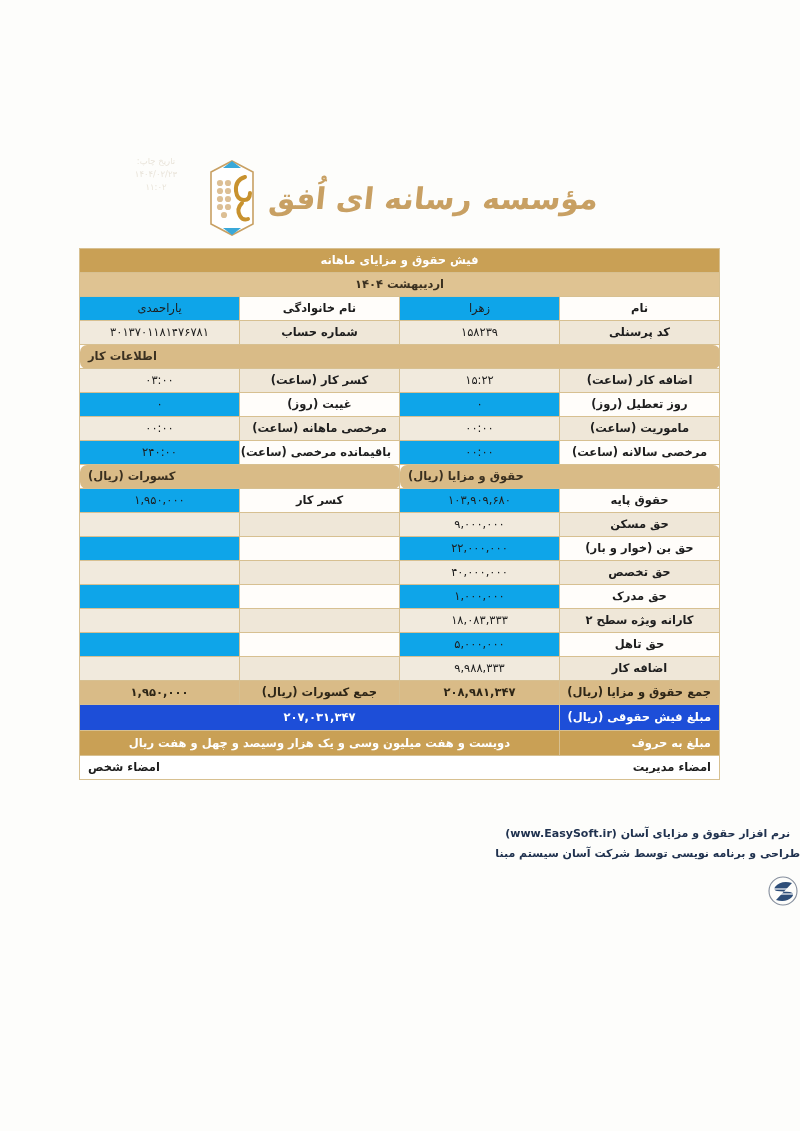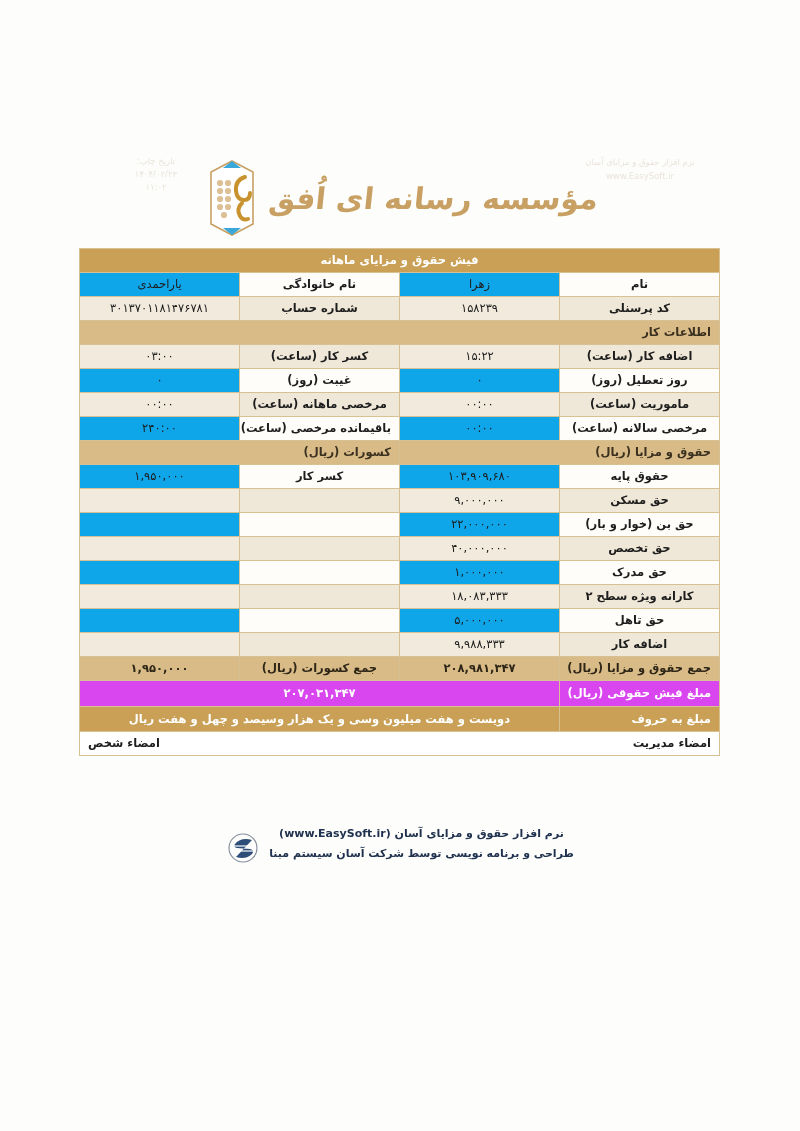--- a/index.html
+++ b/index.html
@@ -66,51 +66,51 @@
   .title-band{
     background:#c9a055;color:#ffffff;font-weight:700;
     text-align:center;font-size:12px;height:26px;line-height:26px;
   }
   .sub-band{
     background:#dfc392;color:#3a3020;font-weight:700;
     text-align:center;font-size:12px;height:24px;line-height:24px;
   }
   .sec-band{
     background:#d9bb87;color:#3a3020;font-weight:700;
-    text-align:right;font-size:11.5px;height:23px;line-height:23px;
+    text-align:left;font-size:11.5px;height:23px;line-height:23px;border-radius:7px;
   }
   .lbl{font-weight:700;text-align:center;background:#faf6ef;}
   .lbl-c{font-weight:700;text-align:center;background:#faf6ef;}
   .val{text-align:center;background:#fffdf9;font-size:11px;}
   .val-r{text-align:center;background:#fffdf9;font-size:11px;}
   .row-alt .lbl,.row-alt .lbl-c{background:#efe7d8;}
   .row-alt .val,.row-alt .val-r{background:#f1eadd;}
   .row-white .lbl,.row-white .lbl-c{background:#fffdfa;}
   .row-white .val,.row-white .val-r{background:#0ea5e9;}
   .total-band td{
     background:#d9bb87;font-weight:700;color:#2e2617;font-size:11.5px;
   }
   .net-band td{
-    background:#d946ef;font-weight:700;color:#ffffff;font-size:11.5px;
+    background:#1d4ed8;font-weight:700;color:#ffffff;font-size:11.5px;
     height:25px;line-height:25px;
   }
   .words-band td{
     background:#c9a055;font-weight:700;color:#ffffff;font-size:11.5px;
     height:24px;line-height:24px;margin-top:21px;
   }
   .sign-cell{
     height:76px;vertical-align:top;background:#ffffff;
     font-size:11px;font-weight:700;padding-top:5px;
   }
   .sign-inner{display:flex;justify-content:space-between;width:100%;}
 
   
   .footer{
     position:absolute;top:824px;left:0;width:800px;
-    display:flex;align-items:flex-end;justify-content:center;gap:9px;
+    display:flex;align-items:flex-start;justify-content:center;gap:9px;flex-direction:column;
   }
   .footer-text{
     text-align:center;font-size:11px;color:#20324f;line-height:1.85;
     font-weight:700;
   }
   .footer-logo{width:34px;height:34px;flex:none;}
 </style>
 </head>
 <body>
 
@@ -141,39 +141,38 @@
             <circle cx="19" cy="48" r="3.1"></circle>
               <circle cx="27" cy="48" r="3.1"></circle>
             <circle cx="23" cy="56" r="3.1"></circle>
           </g>
           <path d="M44 18 q-10 3 -9 14 q1 9 8 9 q6 0 6 -7" fill="none" stroke="#c8922f" stroke-width="4" stroke-linecap="round"></path>
           <path d="M41 44 q-6 6 -2 13 q3 5 8 3" fill="none" stroke="#c8922f" stroke-width="4" stroke-linecap="round"></path>
         </svg>
       </div>
     </div>
 
-    <div class="soft-block">
-      <div>نرم افزار حقوق و مزایای آسان</div>
-      <div>www.EasySoft.ir</div>
-    </div>
   </div>
 
   <table class="sheet">
     <colgroup>
       <col style="width:160px">
         <col style="width:160px">
       <col style="width:160px">
         <col style="width:160px">
     </colgroup>
     <tbody>
 
       <tr>
         <td class="title-band" colspan="4">فیش حقوق و مزایای ماهانه</td>
       </tr>
 
+      <tr>
+        <td class="sub-band" colspan="4">اردیبهشت ۱۴۰۴</td>
+      </tr>
 
       <tr class="row-white">
         <td class="lbl">نام</td>
         <td class="val">زهرا</td>
         <td class="lbl-c">نام خانوادگی</td>
         <td class="val">یاراحمدی</td>
       </tr>
 
       <tr class="row-alt">
         <td class="lbl">کد پرسنلی</td>

